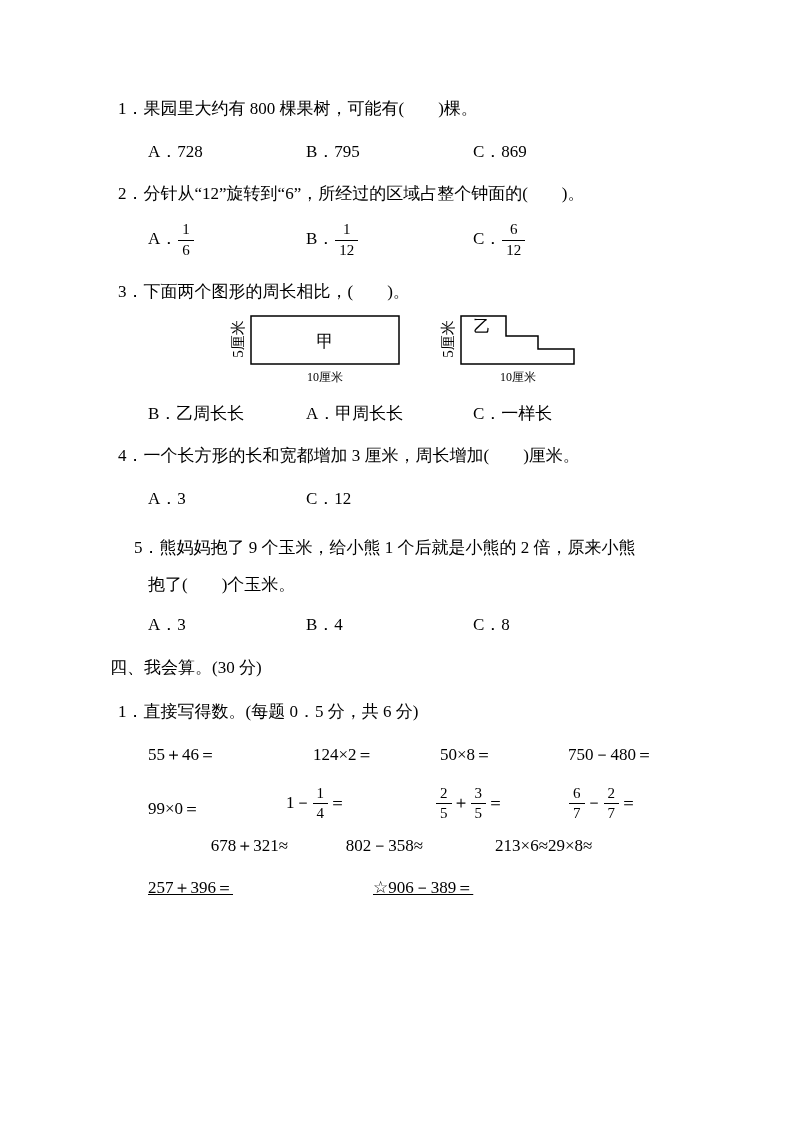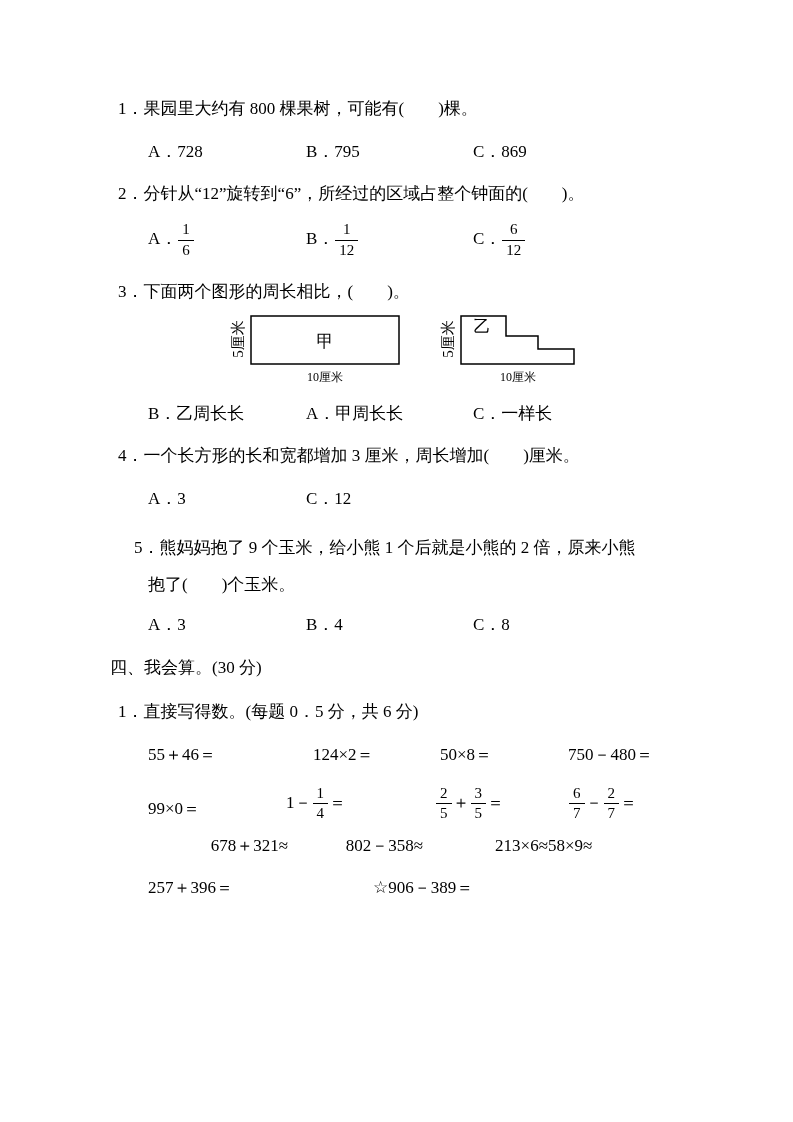--- a/index.html
+++ b/index.html
@@ -54,21 +54,21 @@
   .row1 .cell:nth-child(3) { width: 128px; }
   .row2 { align-items: flex-end; min-height: 46px; margin-top: 8px; }
   .row2 .cell:nth-child(1) { width: 138px; }
   .row2 .cell:nth-child(2) { width: 149px; }
   .row2 .cell:nth-child(3) { width: 133px; }
   .row3 { margin-top: 11px; text-align: right; }
   .row3 .cell:nth-child(1) { width: 140px; }
   .row3 .cell:nth-child(2) { width: 135px; }
   .row3 .cell:nth-child(3) { width: 125px; }
 
-  .problems { display: flex; margin: 16px 0 0 38px; line-height: 26px; }
+  .problems { display: flex; margin: 16px 0 0 38px; line-height: 26px; text-decoration: underline; }
   .problems .cell:nth-child(1) { width: 225px; }
 </style>
 </head>
 <body>
 
 <div class="page">
 
   <div class="q">
     <div class="q-line">1．果园里大约有 800 棵果树，可能有(　　)棵。</div>
     <div class="opts">
@@ -147,21 +147,21 @@
     <span class="cell">99×0＝</span>
     <span class="cell"><span>1－</span><span class="frac"><span class="num">1</span><span class="den">4</span></span><span>＝</span></span>
     <span class="cell"><span class="frac"><span class="num">2</span><span class="den">5</span></span><span>＋</span><span class="frac"><span class="num">3</span><span class="den">5</span></span><span>＝</span></span>
     <span class="cell"><span class="frac"><span class="num">6</span><span class="den">7</span></span><span>－</span><span class="frac"><span class="num">2</span><span class="den">7</span></span><span>＝</span></span>
   </div>
 
   <div class="calc-row row3">
     <span class="cell">678＋321≈</span>
     <span class="cell">802－358≈</span>
     <span class="cell">213×6≈</span>
-    <span class="cell">58×9≈</span>
+    <span class="cell">29×8≈</span>
   </div>
 
 
   <div class="problems">
     <span class="cell">257＋396＝</span>
     <span class="cell">☆906－389＝</span>
   </div>
 
 </div>
 

